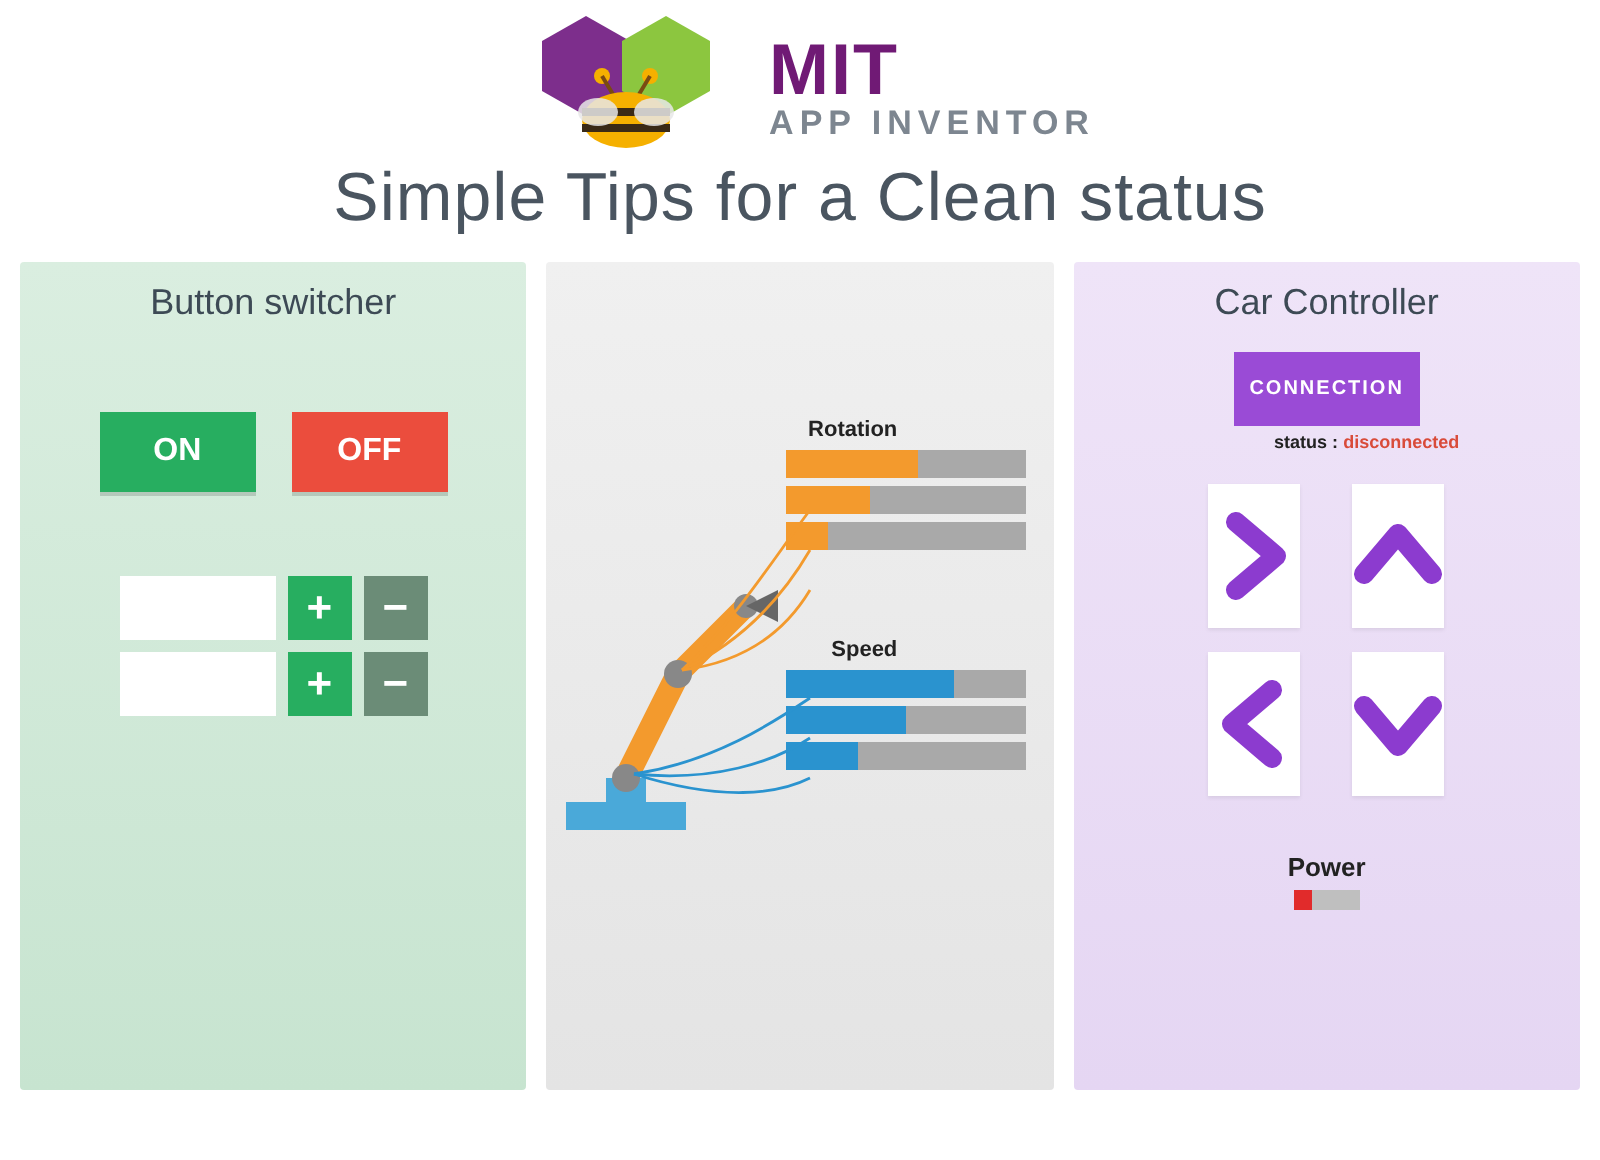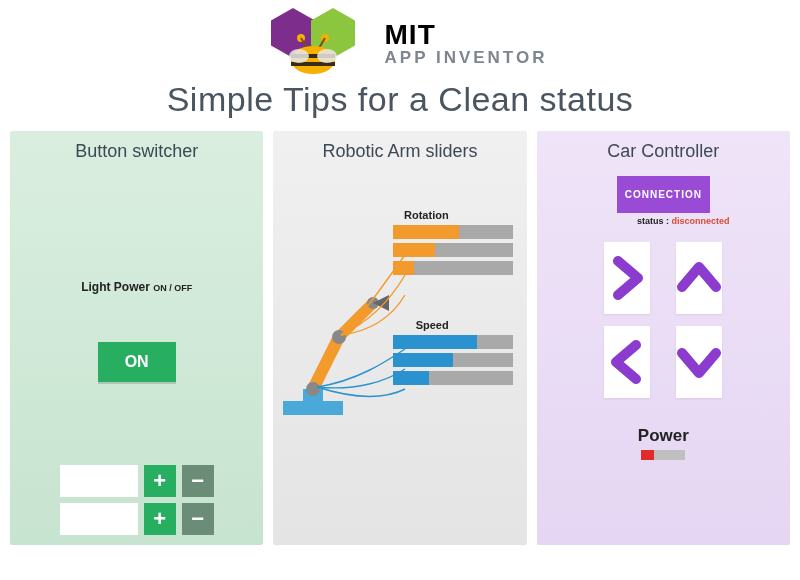--- a/index.html
+++ b/index.html
@@ -20,21 +20,21 @@
     display: flex;
     align-items: center;
     gap: 12px;
   }
   .logo-mark { position: relative; width: 120px; height: 70px; }
   .hex { position: absolute; width: 44px; height: 50px; }
   .hex.purple { left: 18px; top: 0; }
   .hex.green  { left: 58px; top: 0; }
   .bee { position:absolute; left:30px; top:22px; width:60px; height:48px; }
   .logo-text { line-height: 1; }
-  .logo-text .mit { color:#000000; font-weight:800; font-size:28px; letter-spacing:1px; }
+  .logo-text .mit { color:#701a75; font-weight:800; font-size:36px; letter-spacing:1px; }
   .logo-text .sub { color:#7d8690; font-weight:700; font-size:17px; letter-spacing:3px;text-align:center; }
   .tagline {
     font-size: 34px;
     font-weight: 300;
     color: #4a5560;
     margin-top: 2px;
     letter-spacing: 0.5px;
   }
   .panels {
     display: flex;
@@ -50,21 +50,21 @@
     flex-direction:column;
   }
   .panel h3 {
     text-align:center;
     font-weight:400;
     font-size:18px;
     color:#3d4a55;
     margin-bottom:14px;
   }
   
-  .p1 { background: linear-gradient(180deg,#daeee0,#c7e4d0); justify-content: space-between; }
+  .p1 { background: linear-gradient(180deg,#daeee0,#c7e4d0); }
   .lbl { text-align:center; font-size:12px; font-weight:700; color:#222; }
   .lbl .onoff{ font-size:9px; font-weight:700; }
   .btnrow { display:flex; gap:18px; justify-content:center; margin:8px 0 28px 0; }
   .btn {
     width:78px; height:40px; color:#fff; font-size:16px; font-weight:600;
     display:flex; align-items:center; justify-content:center;
     box-shadow:0 2px 0 rgba(0,0,0,.15); cursor:pointer;
   }
   .btn.on  { background:#27ae60; }
   .btn.off { background:#eb4d3d; }
@@ -99,21 +99,21 @@
   .status-line .v{ color:#d94b3a; }
   .arrow-grid{
     display:grid; grid-template-columns:1fr 1fr; gap:12px 26px;
     padding:6px 10px;
   }
   .arrow-btn{
     background:#fff; height:72px; display:flex; align-items:center; justify-content:center;
     box-shadow:0 1px 2px rgba(0,0,0,.08); cursor:pointer;
   }
   .power-area{ margin-top:22px; }
-  .power-label{ text-align:center; font-size:17px; font-weight:700; color:#222; margin-bottom:4px;}
+  .power-label{ text-align:center; font-size:13px; font-weight:700; color:#222; margin-bottom:4px;}
   .power-slider{
     width:86%; height:10px; background:#bfbfbf; margin:0 auto; position:relative; cursor:pointer;
   }
   .power-slider .pf{ position:absolute; left:0; top:0; bottom:0; background:#e12b2b; }
 </style>
 </head>
 <body>
 
 <div class="header">
   <div class="logo-row">
@@ -142,43 +142,39 @@
     </div>
   </div>
   <div class="tagline">Simple Tips for a Clean status</div>
 </div>
 
 <div class="panels">
 
   <div class="panel p1">
     <h3>Button switcher</h3>
     <div style="height:22px"></div>
-    <div class="lbl">
-      <span>Light Power</span>
-      <span class="onoff">ON / OFF</span>
-    </div>
     <div class="btnrow">
       <div class="btn on">ON</div>
+      <div class="btn off">OFF</div>
     </div>
     <div class="counter-block">
       <div class="crow">
         <div class="cval"></div>
         <div class="sq plus">+</div>
         <div class="sq minus">−</div>
       </div>
       <div class="crow">
         <div class="cval"></div>
         <div class="sq plus">+</div>
         <div class="sq minus">−</div>
       </div>
     </div>
   </div>
 
   <div class="panel p2">
-    <h3>Robotic Arm sliders</h3>
 
     <div class="slider-group" style="top:188px;">
       <div class="sg-label">Speed</div>
       <div class="slider bl">
           <div class="fill" style="width: 70%;"></div>
         </div>
       <div class="slider bl">
           <div class="fill" style="width: 50%;"></div>
         </div>
       <div class="slider bl">

